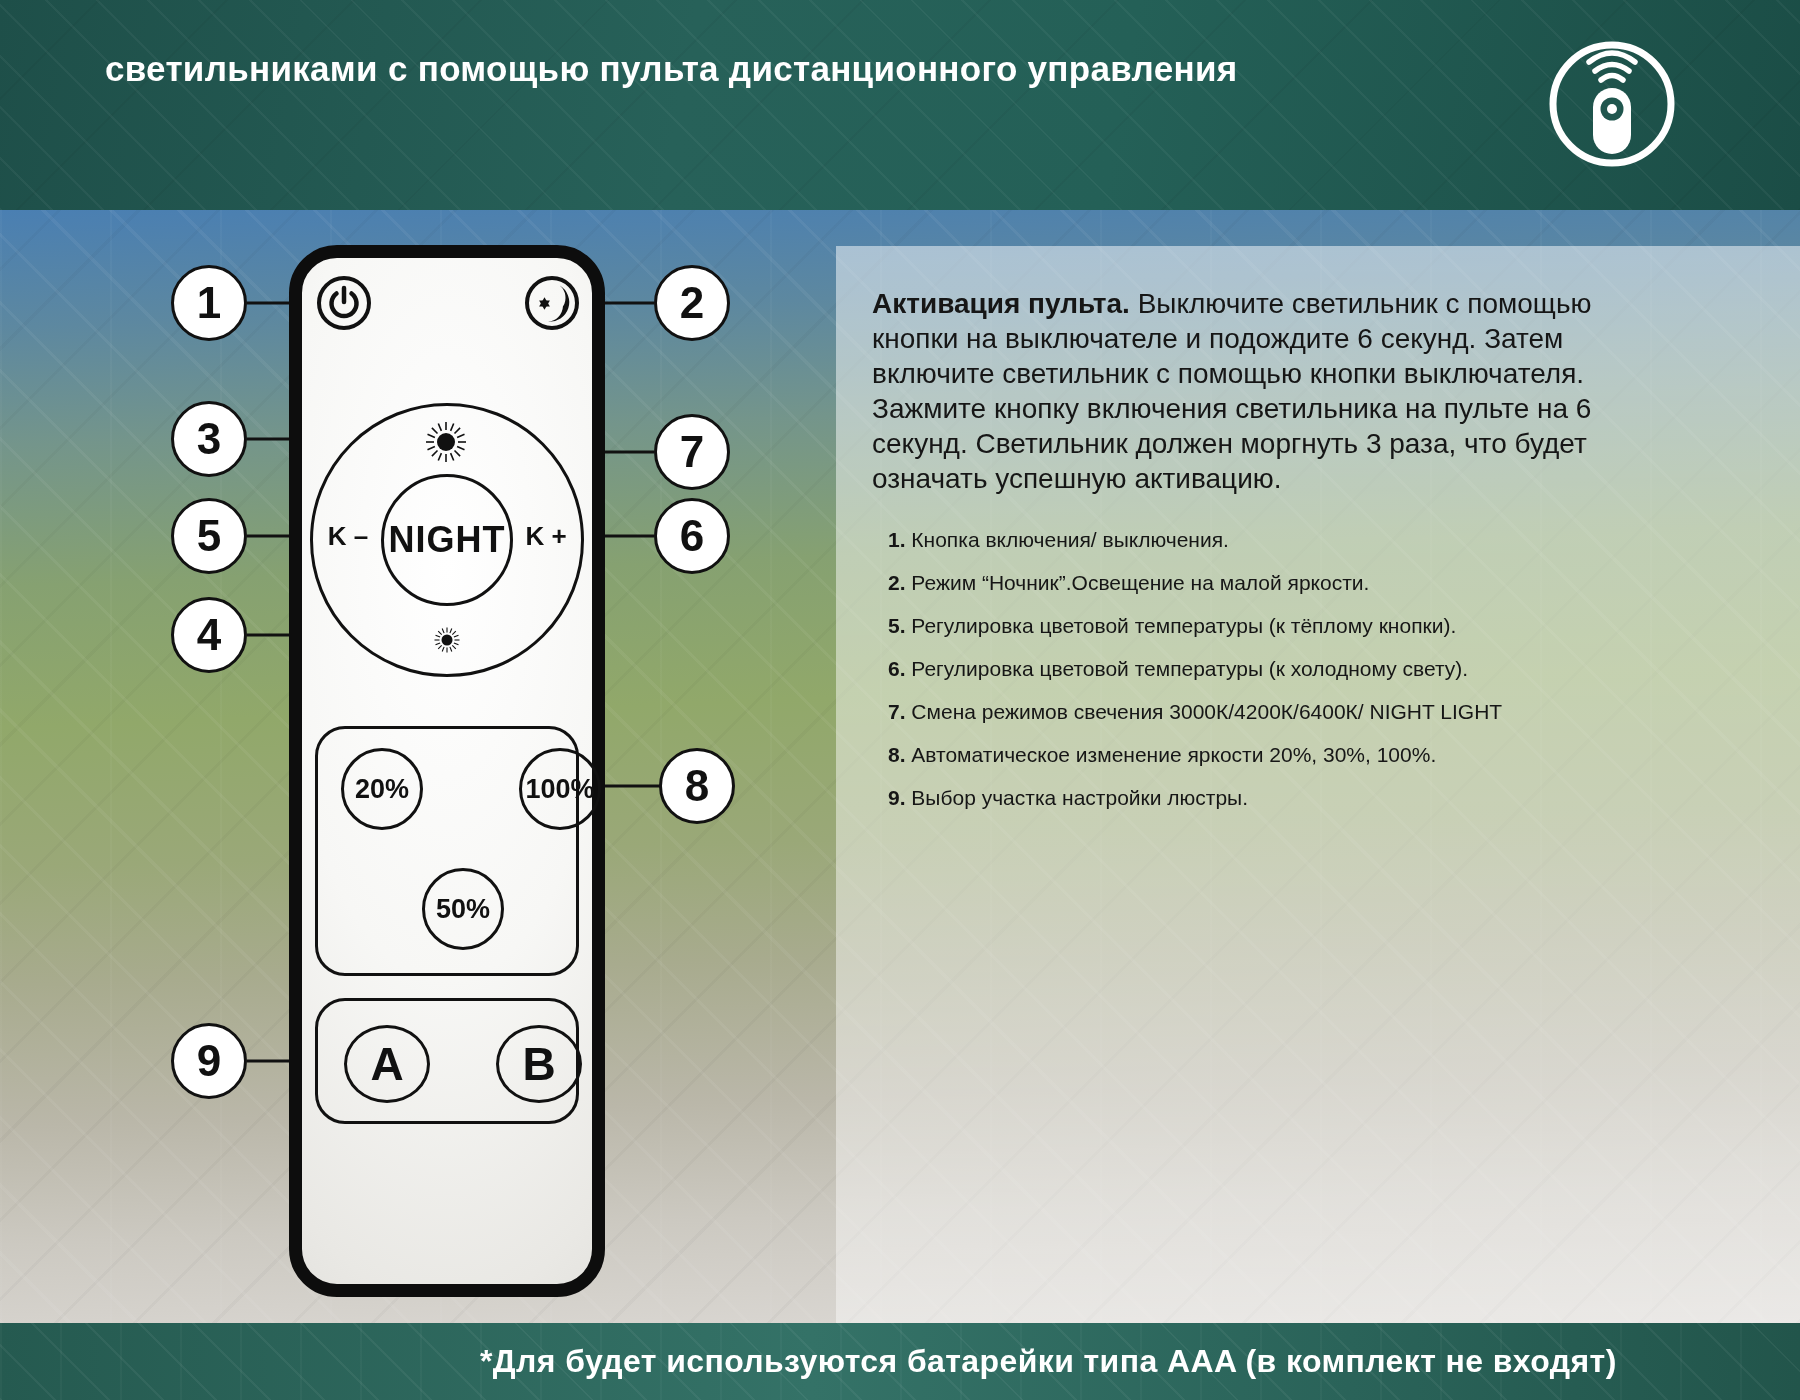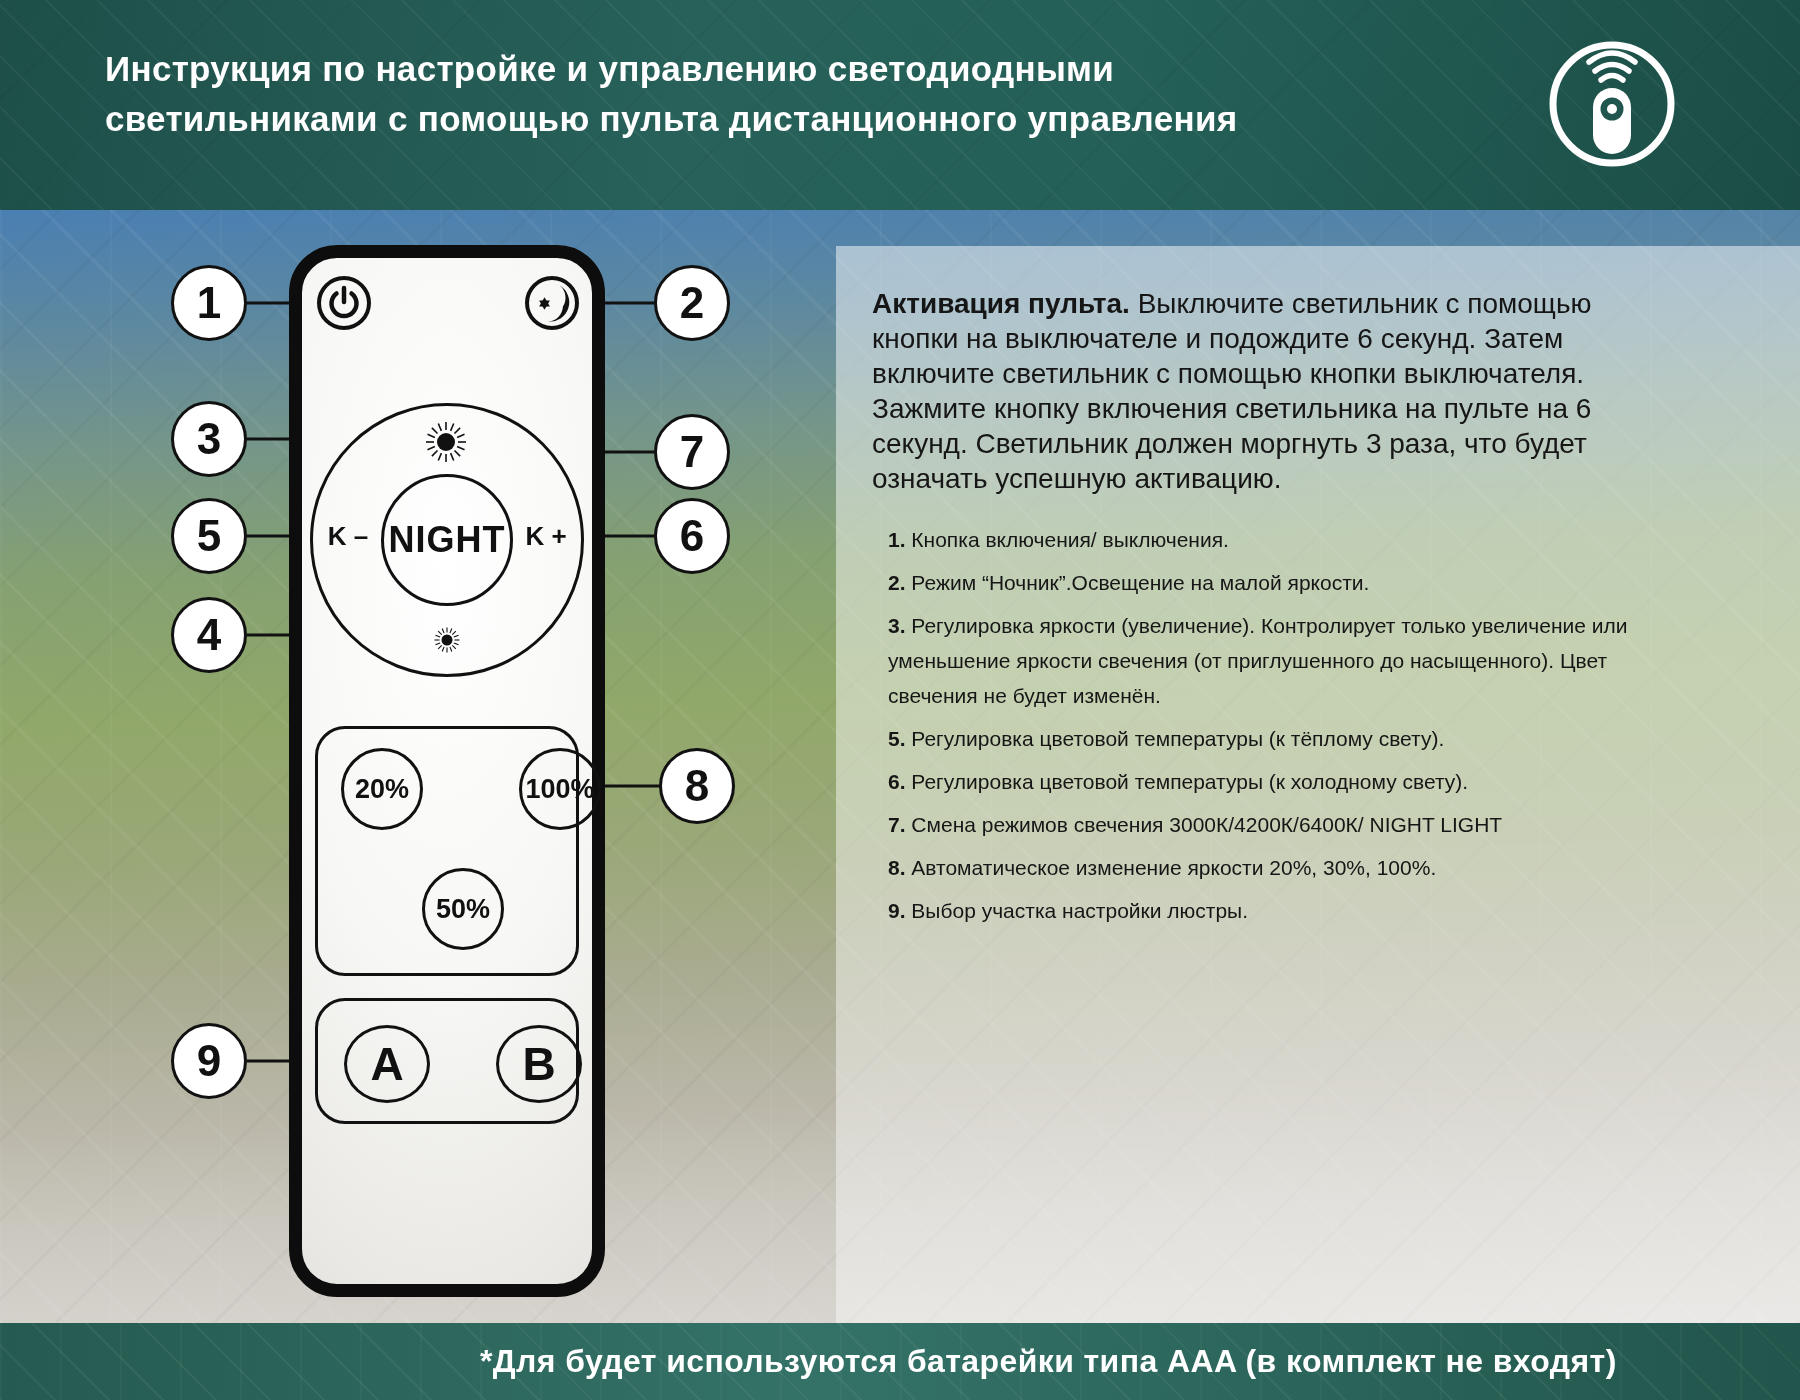--- a/index.html
+++ b/index.html
@@ -116,21 +116,20 @@
     color:#fff;font-size:32px;font-weight:700;letter-spacing:0.4px;white-space:nowrap;
   }
 </style>
 </head>
 <body>
 
 <div id="stage">
 
   <div id="header">
     <div class="title">
-      <div>Инструкция по настройке и управлению светодиодными</div>
       <div>светильниками с помощью пульта дистанционного управления</div>
     </div>
     <div id="header-icon">
       <svg width="128" height="128" viewBox="0 0 128 128">
         <circle cx="64" cy="64" r="59" fill="none" stroke="#ffffff" stroke-width="7"></circle>
         <rect x="45" y="48" width="38" height="66" rx="19" fill="#ffffff"></rect>
         <circle cx="64" cy="69" r="11.5" fill="#20564e"></circle>
         <circle cx="64" cy="69" r="5" fill="#ffffff"></circle>
         <path d="M 53 40 Q 64 31 75 40" fill="none" stroke="#ffffff" stroke-width="5.5" stroke-linecap="round"></path>
         <path d="M 47 31 Q 64 18 81 31" fill="none" stroke="#ffffff" stroke-width="5.5" stroke-linecap="round"></path>
@@ -250,22 +249,21 @@
     <div class="callout" style="left:659px;top:538px;">8</div>
     <div class="callout" style="left:171px;top:813px;">9</div>
 
     <div id="panel">
       <p class="intro">
         <b>Активация пульта.</b>
         <span>Выключите светильник с помощью кнопки на выключателе и подождите 6 секунд. Затем включите светильник с помощью кнопки выключателя. Зажмите кнопку включения светильника на пульте на 6 секунд. Светильник должен моргнуть 3 раза, что будет означать успешную активацию.</span>
       </p>
       <div class="li"><b>1.</b> <span>Кнопка включения/ выключения.</span></div>
       <div class="li"><b>2.</b> <span>Режим “Ночник”.Освещение на малой яркости.</span></div>
-      <div class="li"><b>3.</b> <span>Регулировка яркости (увеличение). Контролирует только увеличение или уменьшение яркости свечения (от приглушенного до насыщенного). Цвет свечения не будет изменён.</span></div>
-      <div class="li"><b>5.</b> <span>Регулировка цветовой температуры (к тёплому свету).</span></div>
+      <div class="li"><b>5.</b> <span>Регулировка цветовой температуры (к тёплому кнопки).</span></div>
       <div class="li"><b>6.</b> <span>Регулировка цветовой температуры (к холодному свету).</span></div>
       <div class="li"><b>7.</b> <span>Смена режимов свечения 3000К/4200К/6400К/ NIGHT LIGHT</span></div>
       <div class="li"><b>8.</b> <span>Автоматическое изменение яркости 20%, 30%, 100%.</span></div>
       <div class="li"><b>9.</b> <span>Выбор участка настройки люстры.</span></div>
     </div>
   </div>
 
   <div id="footer">
     <div class="note">*Для будет используются батарейки типа AAA (в комплект не входят)</div>
   </div>

